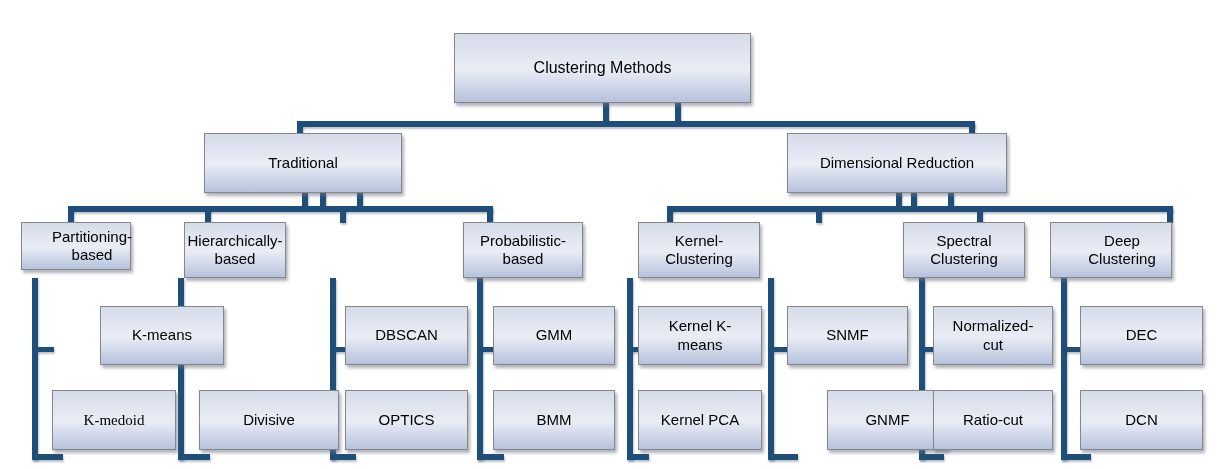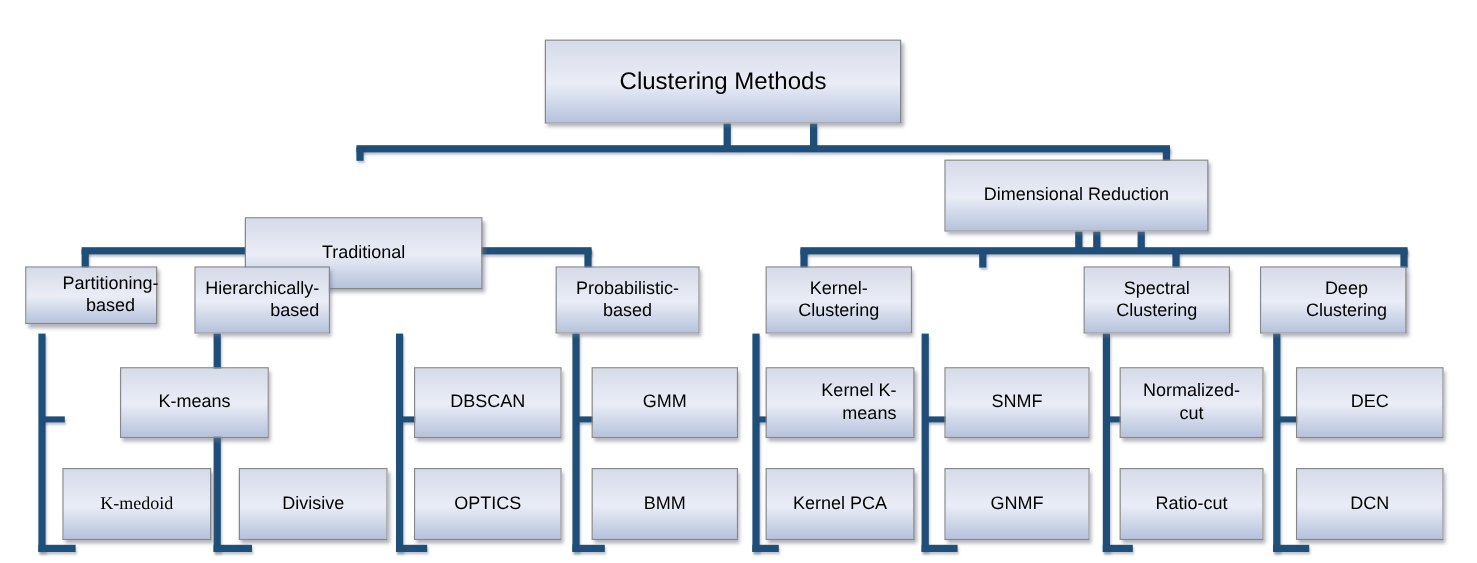--- a/index.html
+++ b/index.html
@@ -20,21 +20,21 @@
     display:flex;align-items:center;justify-content:center;
     text-align:center;
     background:linear-gradient(to bottom,var(--box-top,#d6dbe9) 0%,var(--box-mid,#eaedf6) 52%,var(--box-bottom,#b6c2dc) 100%);
     border:1px solid var(--box-border,#85878a);
     box-shadow:2px 3px 3px rgba(110,115,130,0.55);
     color:var(--text,#000000);
     font-size:15px;line-height:1.22;
     box-sizing:border-box;
     padding:0 12px;
   }
-  .node.root{font-size:20px;}
+  .node.root{font-size:16px;}
   .node.leaf{padding:0 14px;}
 </style>
 </head>
 <body>
 
 <div class="canvas">
 
   <div class="ln" style="left:603px;top:103px;width:6px;height:20px;"></div>
   <div class="ln" style="left:675px;top:103px;width:6px;height:20px;"></div>
   <div class="ln" style="left:297px;top:121px;width:678px;height:6px;"></div>
@@ -86,46 +86,46 @@
   <div class="ln" style="left:919px;top:278px;width:6px;height:182px;"></div>
   <div class="ln" style="left:923px;top:347px;width:12px;height:5px;"></div>
   <div class="ln" style="left:919px;top:454px;width:25px;height:6px;"></div>
 
   <div class="ln" style="left:1061px;top:278px;width:6px;height:182px;"></div>
   <div class="ln" style="left:1065px;top:347px;width:17px;height:5px;"></div>
   <div class="ln" style="left:1061px;top:454px;width:30px;height:6px;"></div>
 
   <div class="node root" style="left:454px;top:33px;width:297px;height:70px;">Clustering Methods</div>
 
-  <div class="node" style="left:204px;top:133px;width:198px;height:60px;margin-top:48px;">Traditional</div>
+  <div class="node" style="left:204px;top:133px;width:198px;height:60px;">Traditional</div>
   <div class="node" style="left:787px;top:133px;width:220px;height:60px;">Dimensional Reduction</div>
 
   <div class="node" style="left:21px;top:222px;width:110px;height:48px;padding-left:44px;">Partitioning-based</div>
-  <div class="node" style="left:162px;top:222px;width:113px;height:56px;text-align:right;">Hierarchically-based</div>
+  <div class="node" style="left:184px;top:222px;width:102px;height:56px;">Hierarchically-based</div>
   <div class="node" style="left:463px;top:222px;width:120px;height:56px;">Probabilistic-based</div>
   <div class="node" style="left:610px;top:222px;width:122px;height:56px;margin-left:28px;">Kernel-Clustering</div>
   <div class="node" style="left:903px;top:222px;width:122px;height:56px;">Spectral Clustering</div>
   <div class="node" style="left:1050px;top:222px;width:122px;height:56px;padding-left:34px;">Deep Clustering</div>
 
   <div class="node leaf" style="left:52px;top:306px;width:124px;height:59px;margin-left:48px;">K-means</div>
   <div class="node leaf" style="left:52px;top:390px;width:124px;height:60px;font-family:Liberation Serif, serif;">K-medoid</div>
 
-  <div class="node leaf" style="left:199px;top:390px;width:124px;height:60px;">Divisive</div>
+  <div class="node leaf" style="left:199px;top:390px;width:140px;height:60px;">Divisive</div>
 
   <div class="node leaf" style="left:345px;top:306px;width:123px;height:59px;">DBSCAN</div>
   <div class="node leaf" style="left:345px;top:390px;width:123px;height:60px;">OPTICS</div>
 
   <div class="node leaf" style="left:493px;top:306px;width:122px;height:59px;">GMM</div>
   <div class="node leaf" style="left:493px;top:390px;width:122px;height:60px;">BMM</div>
 
-  <div class="node leaf" style="left:638px;top:306px;width:124px;height:59px;text-align:right;">Kernel K-means</div>
+  <div class="node leaf" style="left:638px;top:306px;width:124px;height:59px;">Kernel K-means</div>
   <div class="node leaf" style="left:787px;top:306px;width:121px;height:59px;">SNMF</div>
 
   <div class="node leaf" style="left:638px;top:390px;width:124px;height:60px;">Kernel PCA</div>
-  <div class="node leaf" style="left:787px;top:390px;width:121px;height:60px;">GNMF</div>
+  <div class="node leaf" style="left:827px;top:390px;width:121px;height:60px;">GNMF</div>
 
   <div class="node leaf" style="left:933px;top:306px;width:120px;height:59px;">Normalized-cut</div>
   <div class="node leaf" style="left:933px;top:390px;width:120px;height:60px;">Ratio-cut</div>
 
   <div class="node leaf" style="left:1080px;top:306px;width:123px;height:59px;">DEC</div>
   <div class="node leaf" style="left:1080px;top:390px;width:123px;height:60px;">DCN</div>
 
 </div>
 
 </body></html>

